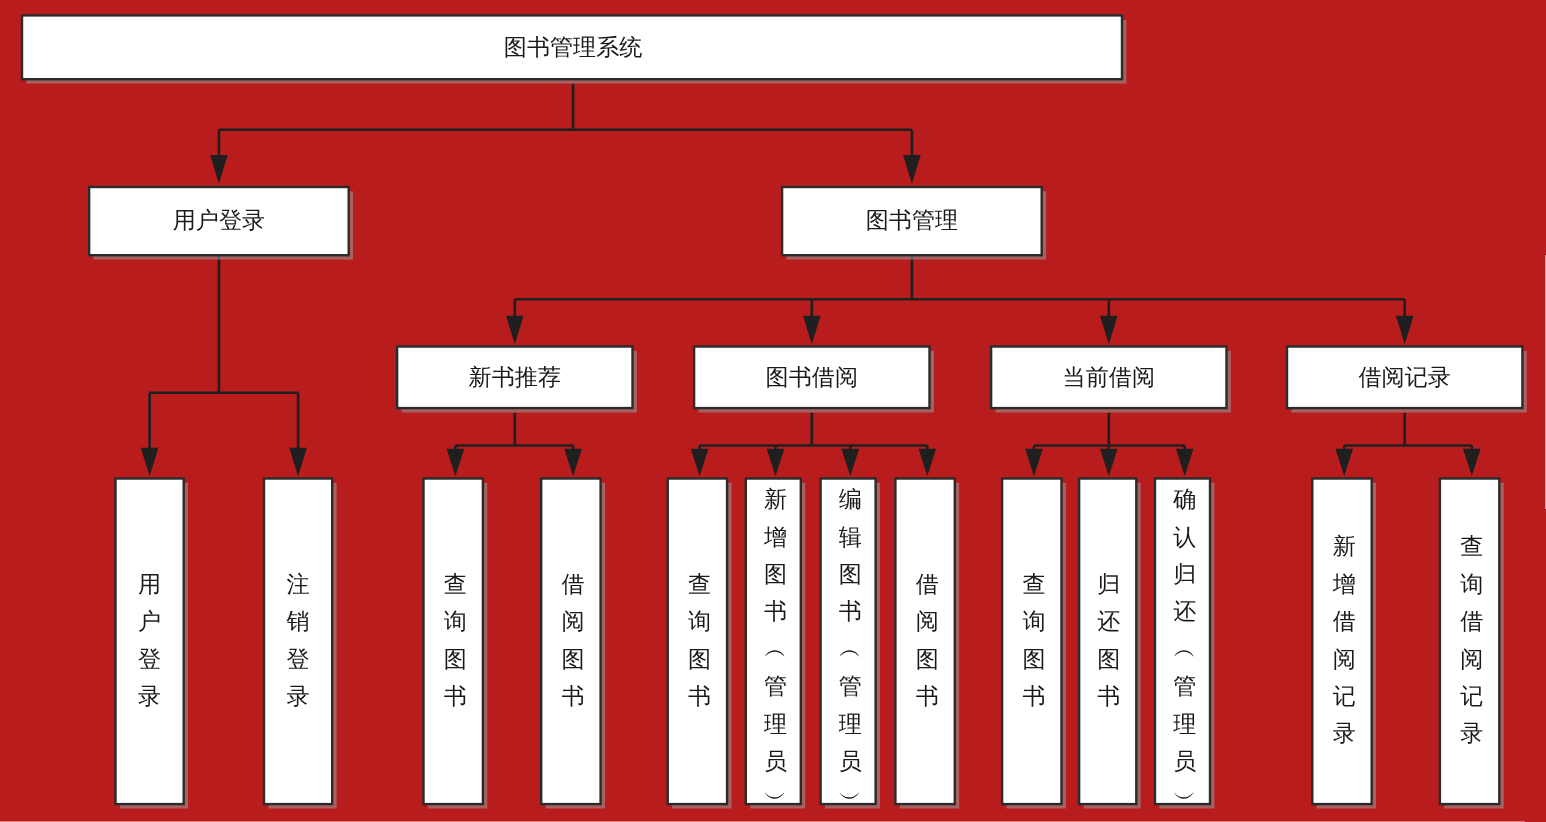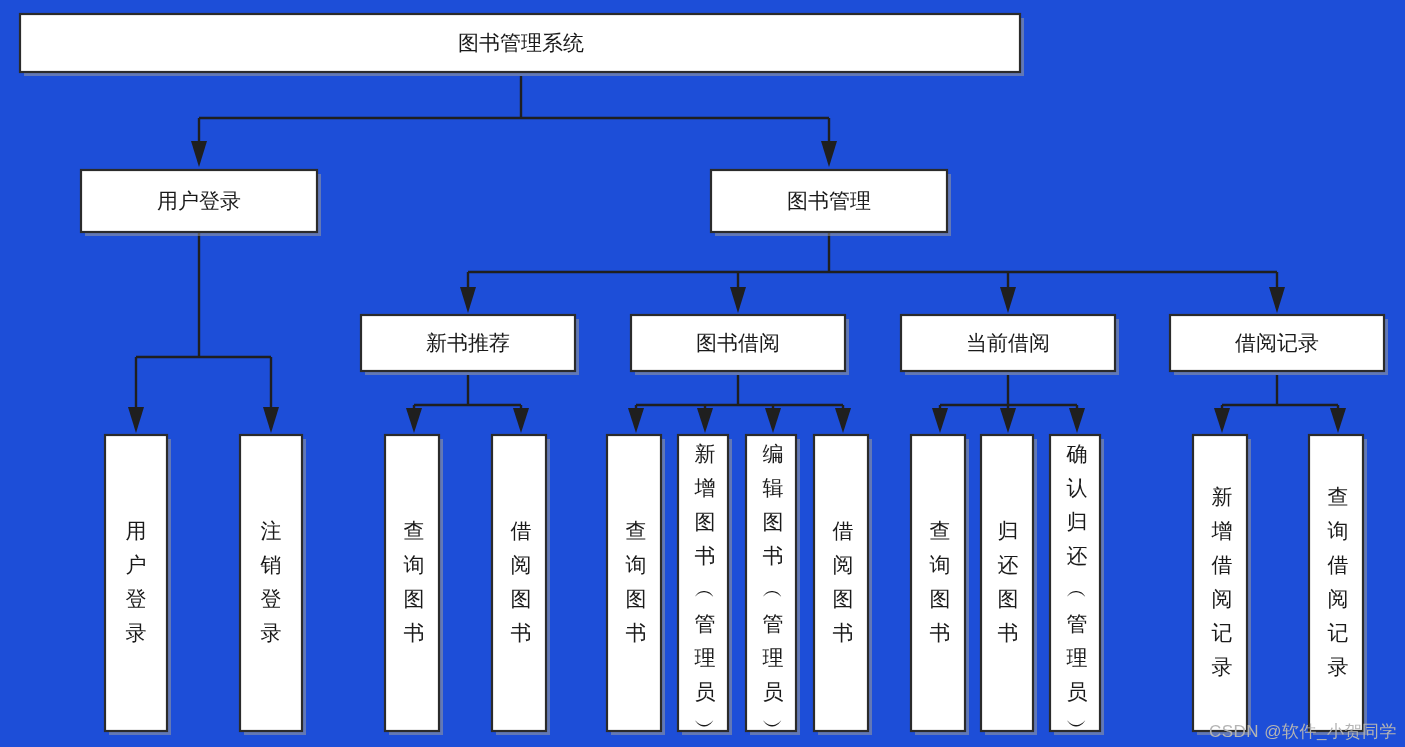--- a/index.html
+++ b/index.html
@@ -7,21 +7,21 @@
     padding: 0;
     background: #ffffff;
   }
   body {
     font-family: "Liberation Sans", "DejaVu Sans", sans-serif;
   }
   #diagram-root {
     position: relative;
     width: 1405px;
     height: 747px;
-    background: #1d4ed8;
+    background: #b91c1c;
     overflow: hidden;
   }
   svg.diagram-canvas {
     position: absolute;
     left: 0;
     top: 0;
     width: 1405px;
     height: 747px;
   }
   .node-box {
@@ -266,15 +266,14 @@
     </g>
 
     <g>
       <rect class="node-shadow" x="1313" y="439" width="54" height="296"></rect>
       <rect class="node-box" x="1309" y="435" width="54" height="296"></rect>
       <text class="node-label label-v" x="1338" y="498"><tspan x="1338" y="498">查</tspan><tspan x="1338" y="532">询</tspan><tspan x="1338" y="566">借</tspan><tspan x="1338" y="600">阅</tspan><tspan x="1338" y="634">记</tspan><tspan x="1338" y="668">录</tspan></text>
     </g>
 
   </svg>
 
-  <div class="watermark">CSDN @软件_小贺同学</div>
 
 </div>
 
 </body></html>

